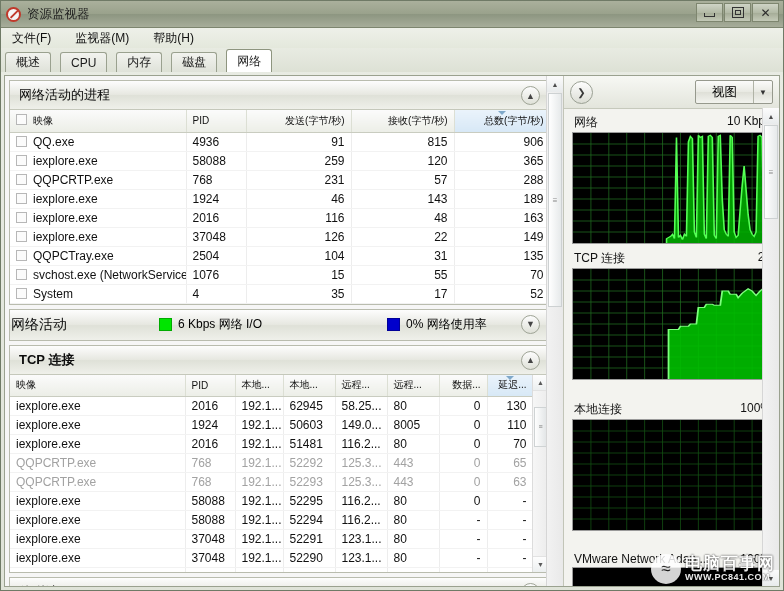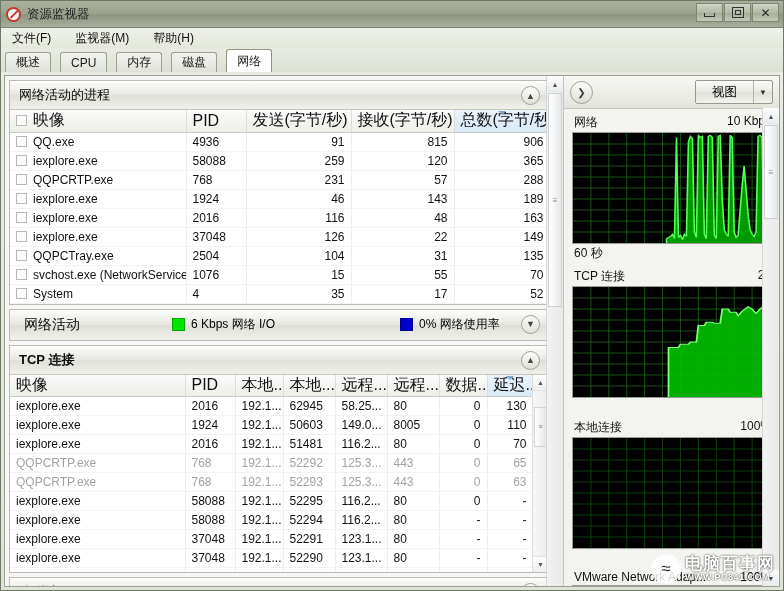--- a/index.html
+++ b/index.html
@@ -83,21 +83,21 @@
   .panel-head .ph-title{font-size:13px;color:#0c0c0c;}
   .panel-head.small .ph-title{font-size:13px;font-weight:bold;}
   .chev{
     position:absolute;right:8px;top:5px;width:17px;height:17px;border-radius:50%;
     border:1px solid #9fa496;background:linear-gradient(180deg,#fcfcfc,#dfe1d8);
     display:flex;align-items:center;justify-content:center;font-size:9px;color:#444;
   }
   
   table{border-collapse:collapse;width:100%;table-layout:fixed;font-size:12px;}
   thead th{
-    height:22px;font-weight:normal;font-size:16px;color:#111;
+    height:22px;font-weight:normal;font-size:10px;color:#111;
     background:linear-gradient(180deg,#fbfbfb 0%,#eceee7 100%);
     border-right:1px solid #dcdfd4;border-bottom:1px solid #c9ccc0;
     padding:0 6px;text-align:left;box-sizing:border-box;position:relative;
     white-space:nowrap;overflow:hidden;
   }
   thead th.num{text-align:right;}
   thead th.sorted{background:linear-gradient(180deg,#eaf3fb 0%,#d7e8f6 100%);}
   thead th.sorted::after{
     content:"";position:absolute;left:50%;top:1px;margin-left:-4px;
     border-left:4px solid transparent;border-right:4px solid transparent;
@@ -113,21 +113,21 @@
   .cbx{
     display:inline-block;width:11px;height:11px;border:1px solid #b7b7b7;
     background:#fbfbfb;vertical-align:-1px;margin-right:6px;box-sizing:border-box;
   }
   .tbl-wrap{position:relative;background:#fff;}
   
   .sumbar{
     height:30px;display:flex;align-items:center;position:relative;
     background:linear-gradient(180deg,#fdfdfd 0%,#e7e8e1 48%,#dfe1d8 52%,#eff0ea 100%);
   }
-  .sumbar .s-title{font-size:14px;color:#0c0c0c;padding-left:14px;width:140px;}
+  .sumbar .s-title{font-size:14px;color:#0c0c0c;padding-left:1px;width:140px;}
   .sumbar .s-item{display:flex;align-items:center;font-size:12px;}
   .sumbar .s-item.a{margin-left:8px;}
   .sumbar .s-item.b{margin-left:125px;}
   .swatch{width:11px;height:11px;margin-right:6px;border:1px solid rgba(0,0,0,.25);}
   
   .vsb{
     position:absolute;right:0;top:0;width:15px;bottom:0;
     background:linear-gradient(90deg,#f6f6f6,#ececec);border-left:1px solid #dcdcdc;
   }
   .vsb .arw{
@@ -549,24 +549,20 @@
                   <line x1="54" y1="0" x2="54" y2="100"></line>
                 <line x1="63" y1="0" x2="63" y2="100"></line>
                   <line x1="72" y1="0" x2="72" y2="100"></line>
                 <line x1="81" y1="0" x2="81" y2="100"></line>
                   <line x1="90" y1="0" x2="90" y2="100"></line>
               </g>
               <polygon fill="#00b400" fill-opacity="0.85" points="47,100 47,96 49,94 50,92 51,96 52,4 53,95 54,93 55,97 56,92 57,94 58,8 59,3 60,5 61,90 62,95 63,2 64,4 65,3 66,92 67,96 68,3 69,2 70,4 71,93 72,96 73,3 74,2 75,60 76,88 77,92 78,94 79,2 80,4 81,90 82,95 83,93 84,70 85,48 86,30 87,52 88,74 89,88 90,92 91,94 92,90 93,3 94,2 95,4 96,92 97,95 98,96 99,97 100,98 100,100"></polygon>
               <polyline fill="none" stroke="#55ff55" stroke-width="0.8" points="47,100 47,96 49,94 50,92 51,96 52,4 53,95 54,93 55,97 56,92 57,94 58,8 59,3 60,5 61,90 62,95 63,2 64,4 65,3 66,92 67,96 68,3 69,2 70,4 71,93 72,96 73,3 74,2 75,60 76,88 77,92 78,94 79,2 80,4 81,90 82,95 83,93 84,70 85,48 86,30 87,52 88,74 89,88 90,92 91,94 92,90 93,3 94,2 95,4 96,92 97,95 98,96 99,97 100,98"></polyline>
             </svg>
           </div>
-          <div class="gfoot">
-            <span>60 秒</span>
-            <span>0</span>
-          </div>
         </div>
 
         <div class="gblock">
           <div class="glabel">
             <span>TCP 连接</span>
             <span>20</span>
           </div>
           <div class="gbox">
             <svg viewBox="0 0 100 100" preserveAspectRatio="none">
               <g stroke="#1f6b1f" stroke-width="0.5">

